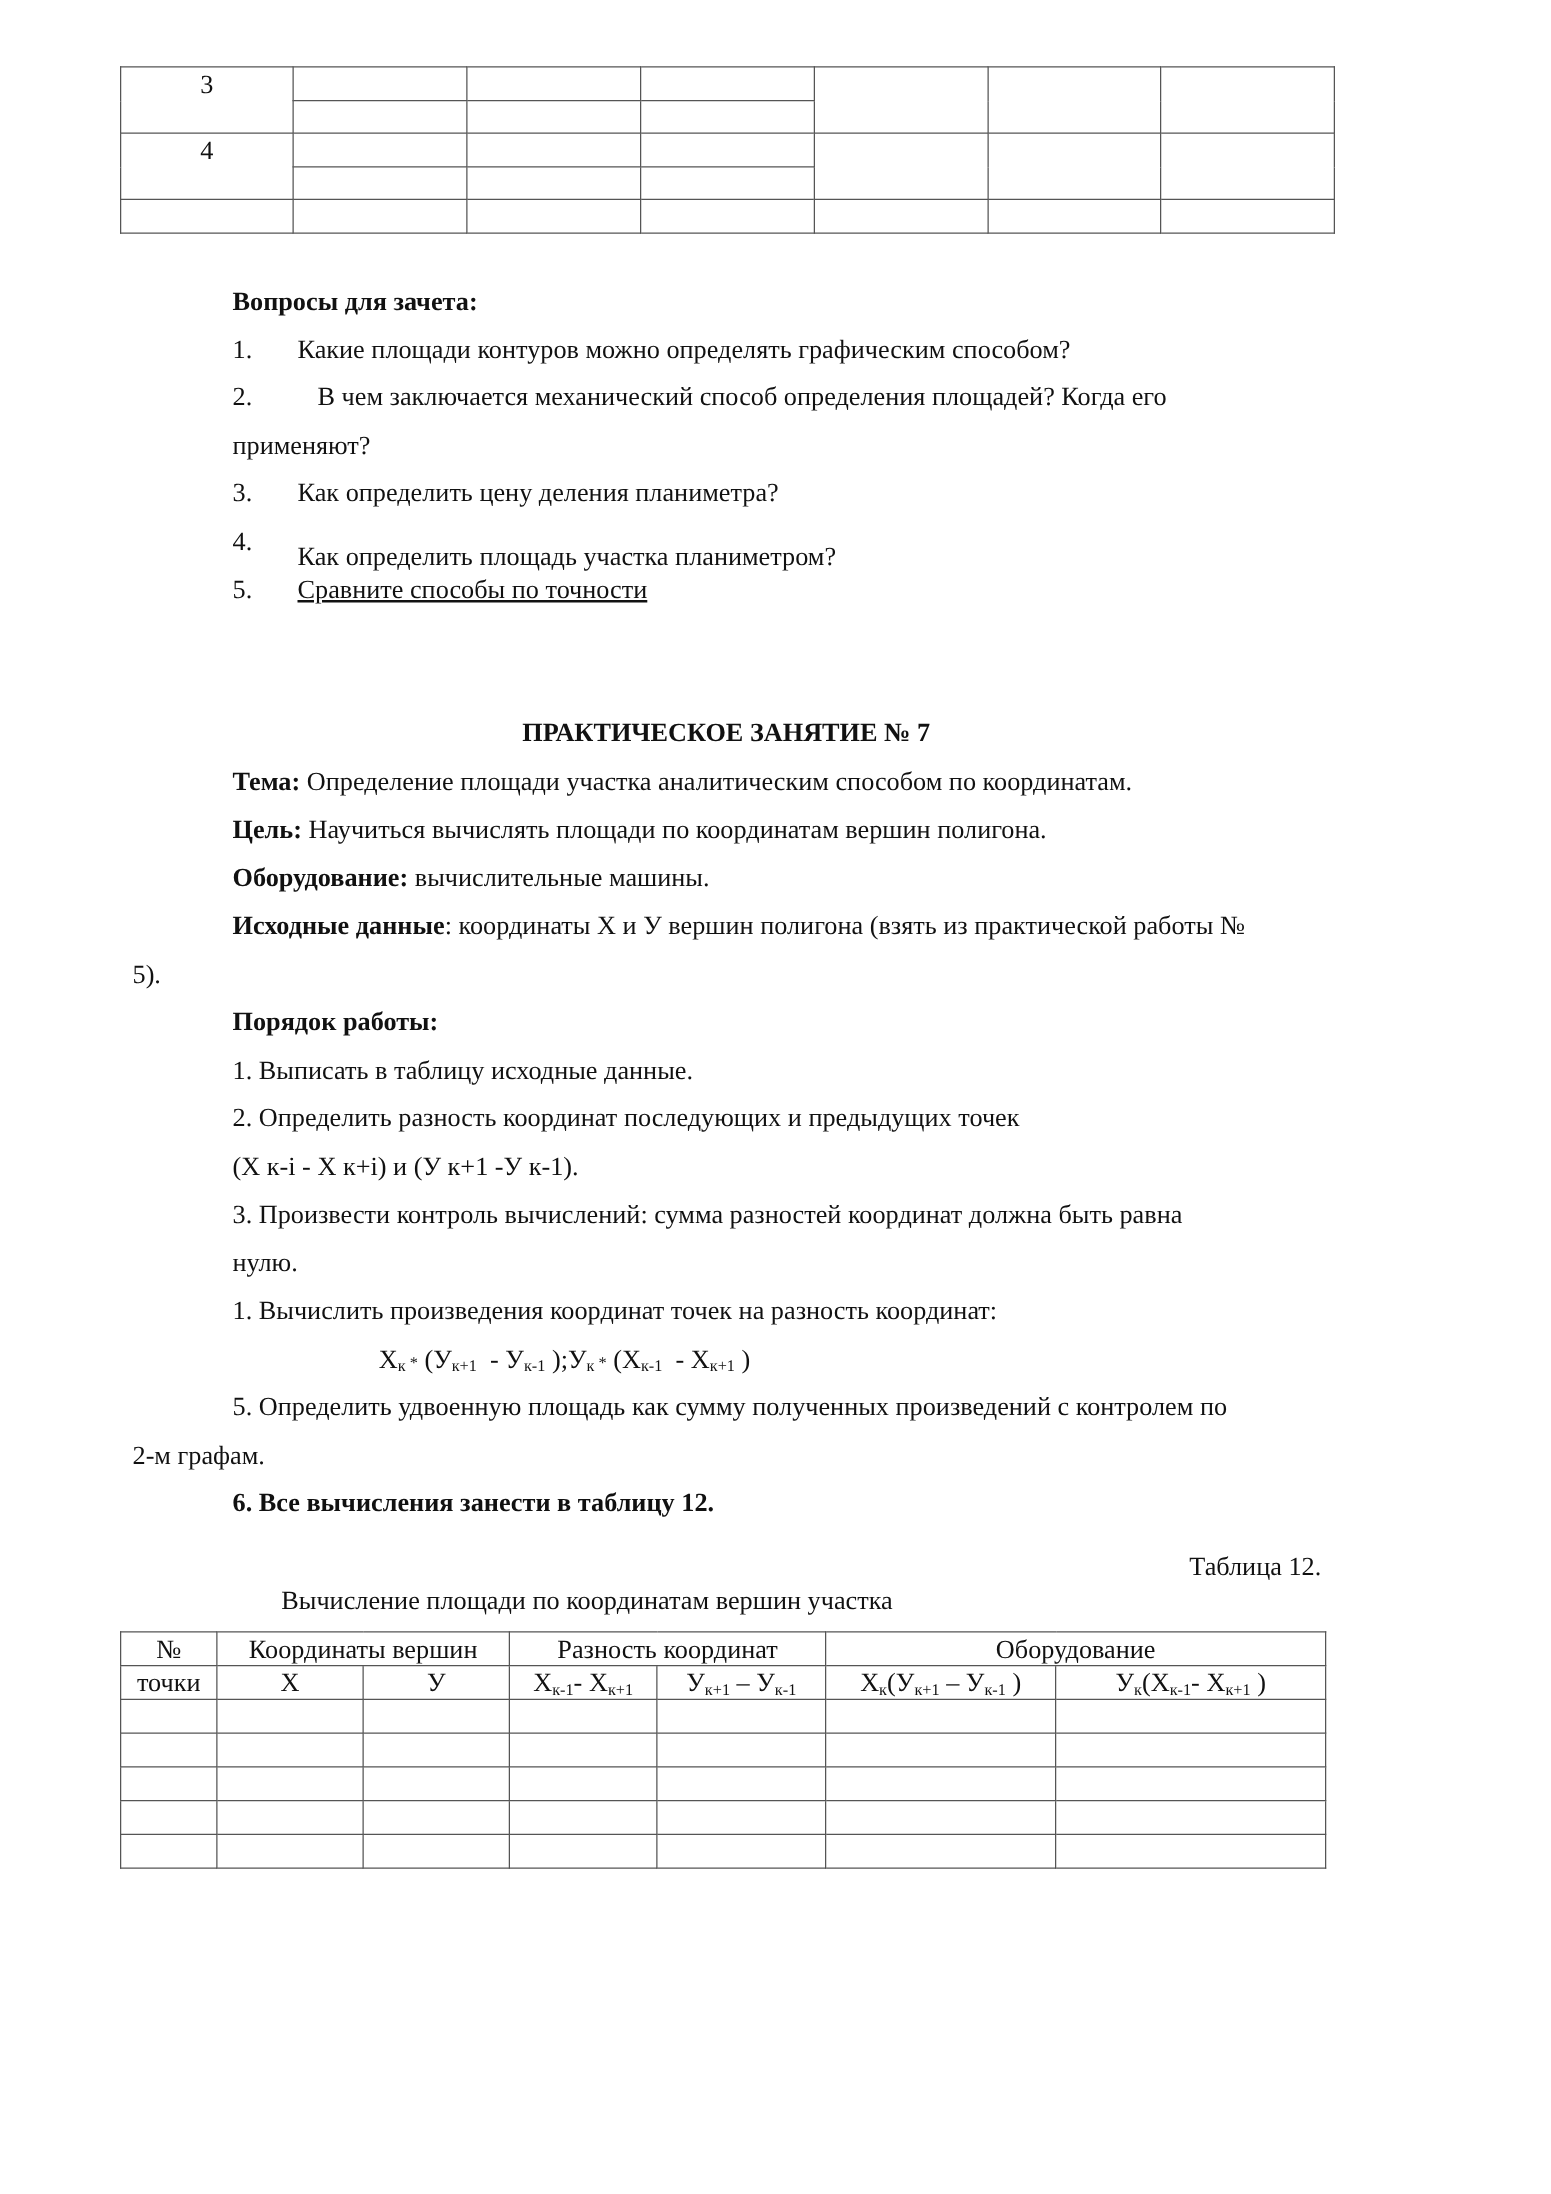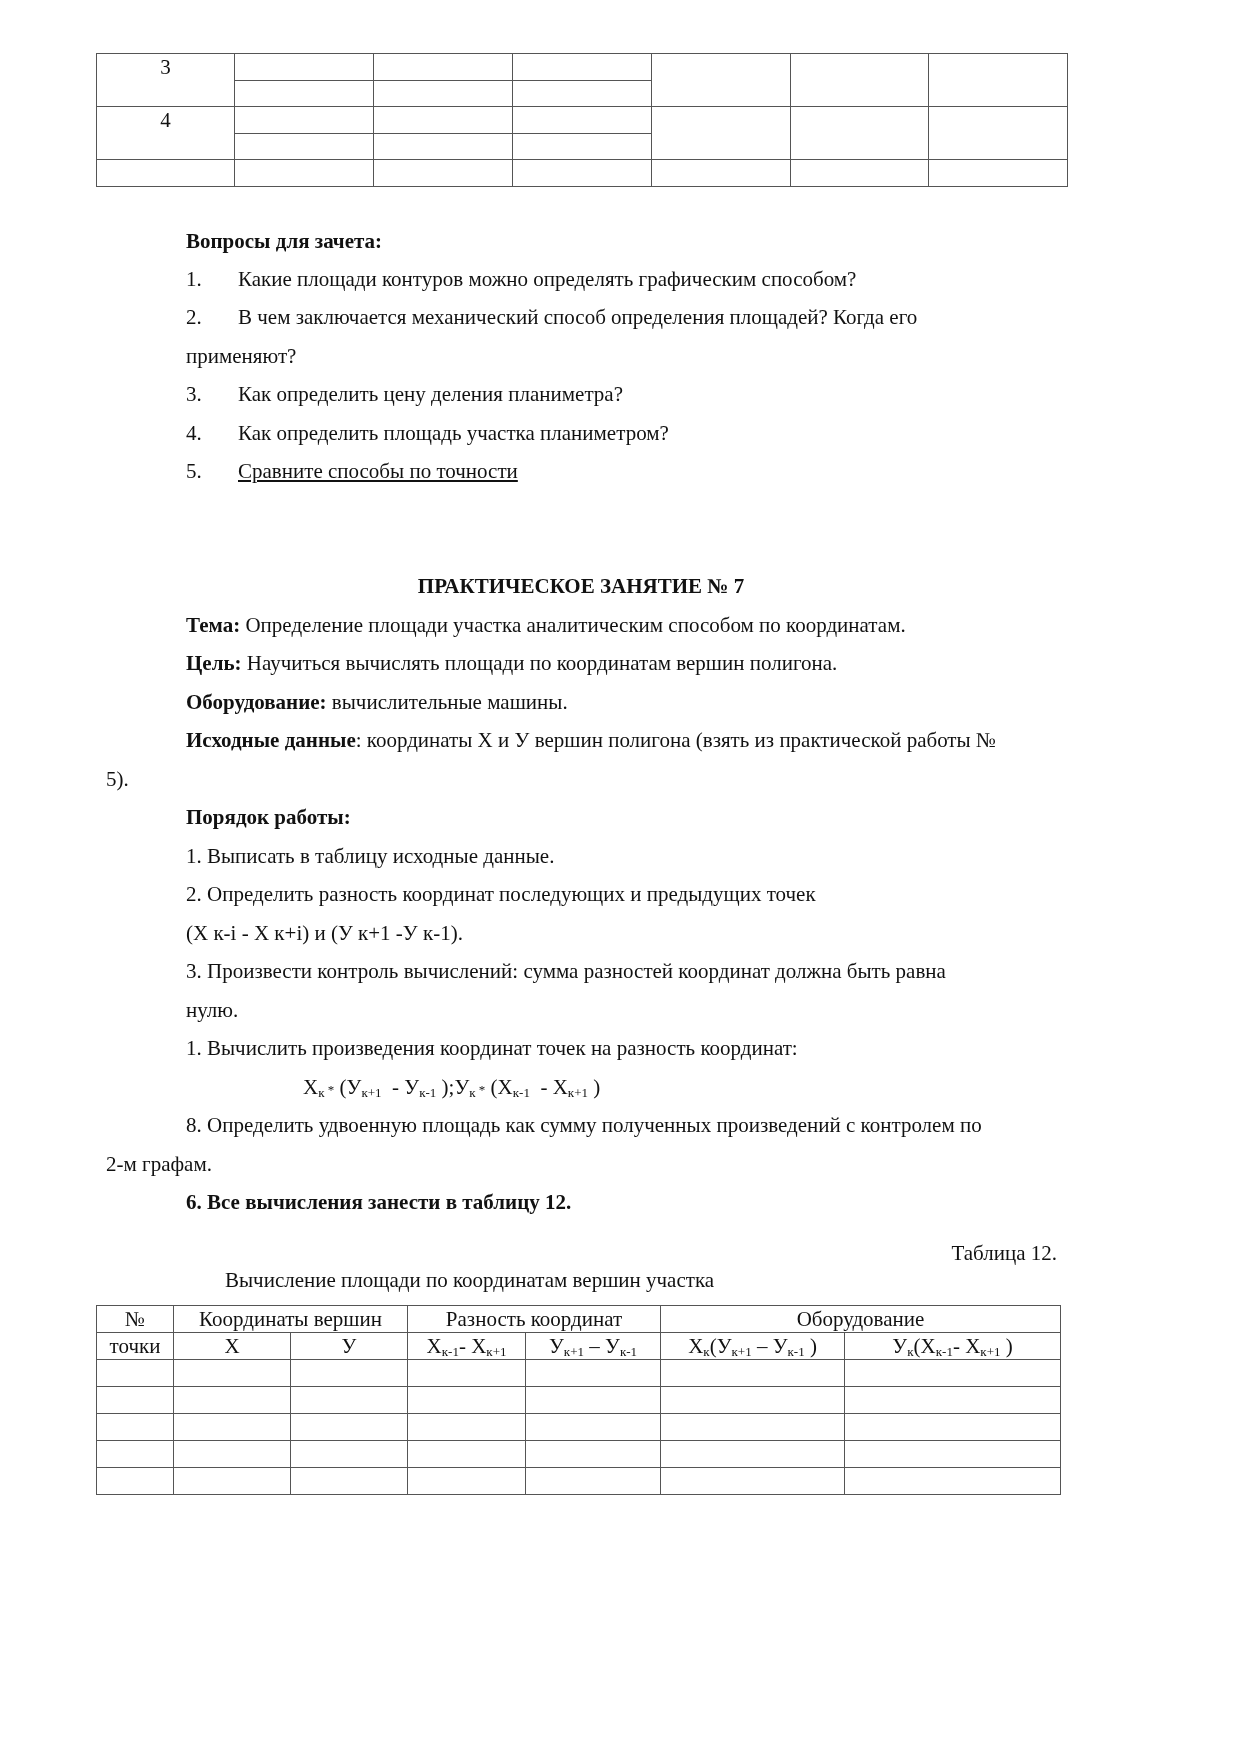--- a/index.html
+++ b/index.html
@@ -76,30 +76,30 @@
   <b>Вопросы для зачета:</b>
 </div>
 
 <div>
   <div class="abs txt" style="left:186px; top:266px;">
     <span>1.</span>
     <span class="abs" style="left:52px; top:0;">Какие площади контуров можно определять графическим способом?</span>
   </div>
   <div class="abs txt" style="left:186px; top:304px;">
     <span>2.</span>
-    <span class="abs" style="left:52px; top:0;">В чем заключается механический способ определения площадей? Когда его</span>
+    <span class="abs" style="left:68px; top:0;">В чем заключается механический способ определения площадей? Когда его</span>
   </div>
   <div class="abs txt" style="left:186px; top:343px;">применяют?</div>
   <div class="abs txt" style="left:186px; top:381px;">
     <span>3.</span>
     <span class="abs" style="left:52px; top:0;">Как определить цену деления планиметра?</span>
   </div>
   <div class="abs txt" style="left:186px; top:420px;">
     <span>4.</span>
-    <span class="abs" style="left:52px; top:0;">Как определить площадь участка планиметром?</span>
+    <span class="abs" style="left:52px; top:12px;">Как определить площадь участка планиметром?</span>
   </div>
   <div class="abs txt" style="left:186px; top:458px;">
     <span>5.</span>
     <span class="abs" style="left:52px; top:0;text-decoration:underline;">Сравните способы по точности</span>
   </div>
 </div>
 
 <div class="abs txt" style="left:0; width:1162px; text-align:center; top:573px;">
   <b>ПРАКТИЧЕСКОЕ ЗАНЯТИЕ № 7</b>
 </div>
@@ -127,21 +127,21 @@
   <div class="abs txt" style="left:186px; top:881px;">2.  Определить разность координат последующих и предыдущих точек</div>
   <div class="abs txt" style="left:186px; top:920px;">(Х к-i - Х к+i) и (У к+1 -У  к-1).</div>
   <div class="abs txt" style="left:186px; top:958px;">3.  Произвести контроль вычислений: сумма разностей координат должна быть равна</div>
   <div class="abs txt" style="left:186px; top:997px;">нулю.</div>
   <div class="abs txt" style="left:186px; top:1035px;">1.  Вычислить произведения координат точек на разность координат:</div>
 
   <div class="abs txt" style="left:303px; top:1074px;">
     <span>Х</span><sub>к</sub><span style="font-size:13px">&nbsp;*</span><span> (</span><span>У</span><sub>к+1</sub><span>&nbsp;&nbsp;- </span><span>У</span><sub>к-1</sub><span> );</span><span>У</span><sub>к</sub><span style="font-size:13px">&nbsp;*</span><span> (</span><span>Х</span><sub>к-1</sub><span>&nbsp;&nbsp;- </span><span>Х</span><sub>к+1</sub><span> )</span>
   </div>
 
-  <div class="abs txt" style="left:186px; top:1112px;">8.  Определить удвоенную площадь как сумму полученных произведений с контролем по</div>
+  <div class="abs txt" style="left:186px; top:1112px;">5.  Определить удвоенную площадь как сумму полученных произведений с контролем по</div>
   <div class="abs txt" style="left:106px; top:1151px;">2-м графам.</div>
   <div class="abs txt" style="left:186px; top:1189px;font-weight:bold;">6.  Все вычисления занести в таблицу 12.</div>
 </div>
 
 <div class="abs txt" style="right:184px; top:1228px;margin-top:12px;">Таблица 12.</div>
 <div class="abs txt" style="left:186px; top:1267px;margin-left:39px;">Вычисление площади по координатам вершин участка</div>
 
 <table class="grid t12" style="left:96px; top:1305px; width:964px;">
   <colgroup>
     <col style="width:77px">

